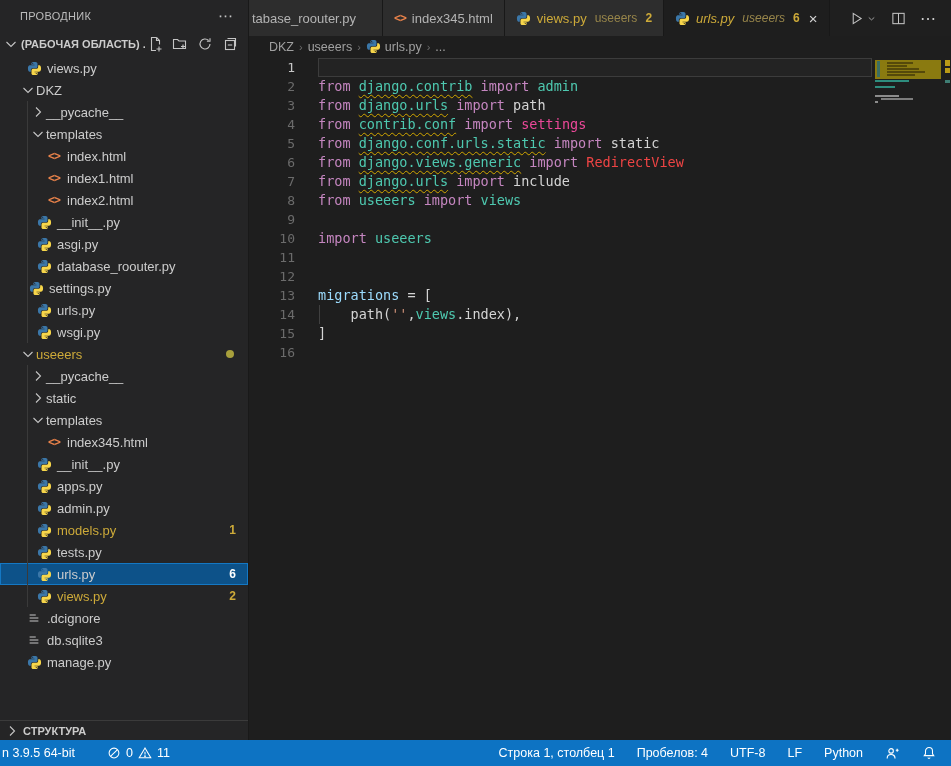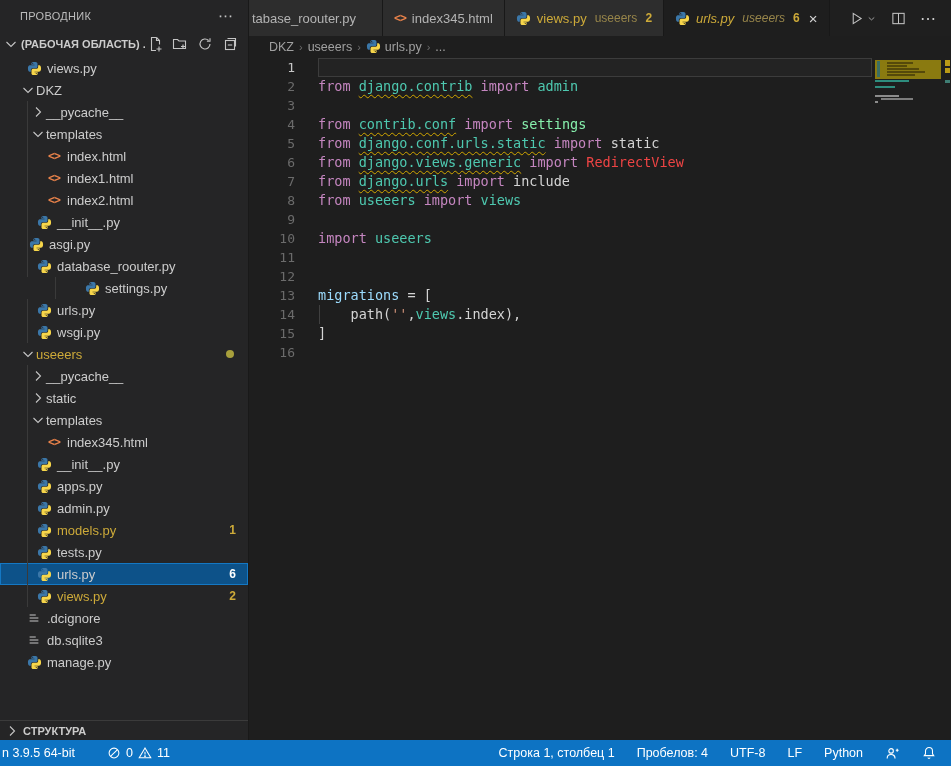--- a/index.html
+++ b/index.html
@@ -195,41 +195,41 @@
           <div class="row d1" style="padding-left: 36px;">
             <span class="icon ficon">
               <svg width="15" height="15" viewBox="0 0 32 32">
                 <path fill="#3b77a8" d="M15.9 2c-7 0-6.6 3-6.6 3v3.2h6.7v1H6.5S2 8.7 2 15.8c0 7.2 3.9 6.9 3.9 6.9h2.3v-3.3s-.1-3.9 3.9-3.9h6.6s3.7.1 3.7-3.6V5.6S23 2 15.9 2zm-3.7 2.1a1.2 1.2 0 1 1 0 2.4 1.2 1.2 0 0 1 0-2.4z"></path>
                 <path fill="#f7d64a" d="M16.1 30c7 0 6.6-3 6.6-3v-3.2H16v-1h9.5S30 23.3 30 16.2c0-7.2-3.9-6.9-3.9-6.9h-2.3v3.3s.1 3.9-3.9 3.9h-6.6s-3.7-.1-3.7 3.6v6.3S9 30 16.1 30zm3.7-2.1a1.2 1.2 0 1 1 0-2.4 1.2 1.2 0 0 1 0 2.4z"></path>
               </svg>
             </span>
             <span class="lbl">__init__.py</span>
             <span class="spacer"></span>
           </div>
+          <div class="row d1" style="padding-left: 36px;">
+            <span class="icon ficon">
+              <svg width="15" height="15" viewBox="0 0 32 32">
+                <path fill="#3b77a8" d="M15.9 2c-7 0-6.6 3-6.6 3v3.2h6.7v1H6.5S2 8.7 2 15.8c0 7.2 3.9 6.9 3.9 6.9h2.3v-3.3s-.1-3.9 3.9-3.9h6.6s3.7.1 3.7-3.6V5.6S23 2 15.9 2zm-3.7 2.1a1.2 1.2 0 1 1 0 2.4 1.2 1.2 0 0 1 0-2.4z"></path>
+                <path fill="#f7d64a" d="M16.1 30c7 0 6.6-3 6.6-3v-3.2H16v-1h9.5S30 23.3 30 16.2c0-7.2-3.9-6.9-3.9-6.9h-2.3v3.3s.1 3.9-3.9 3.9h-6.6s-3.7-.1-3.7 3.6v6.3S9 30 16.1 30zm3.7-2.1a1.2 1.2 0 1 1 0-2.4 1.2 1.2 0 0 1 0 2.4z"></path>
+              </svg>
+            </span>
+            <span class="lbl">asgi.py</span>
+            <span class="spacer"></span>
+          </div>
+          <div class="row d1" style="padding-left: 36px;">
+            <span class="icon ficon">
+              <svg width="15" height="15" viewBox="0 0 32 32">
+                <path fill="#3b77a8" d="M15.9 2c-7 0-6.6 3-6.6 3v3.2h6.7v1H6.5S2 8.7 2 15.8c0 7.2 3.9 6.9 3.9 6.9h2.3v-3.3s-.1-3.9 3.9-3.9h6.6s3.7.1 3.7-3.6V5.6S23 2 15.9 2zm-3.7 2.1a1.2 1.2 0 1 1 0 2.4 1.2 1.2 0 0 1 0-2.4z"></path>
+                <path fill="#f7d64a" d="M16.1 30c7 0 6.6-3 6.6-3v-3.2H16v-1h9.5S30 23.3 30 16.2c0-7.2-3.9-6.9-3.9-6.9h-2.3v3.3s.1 3.9-3.9 3.9h-6.6s-3.7-.1-3.7 3.6v6.3S9 30 16.1 30zm3.7-2.1a1.2 1.2 0 1 1 0-2.4 1.2 1.2 0 0 1 0 2.4z"></path>
+              </svg>
+            </span>
+            <span class="lbl">database_roouter.py</span>
+            <span class="spacer"></span>
+          </div>
           <div class="row d1" style="padding-left: 28px;">
-            <span class="icon ficon">
-              <svg width="15" height="15" viewBox="0 0 32 32">
-                <path fill="#3b77a8" d="M15.9 2c-7 0-6.6 3-6.6 3v3.2h6.7v1H6.5S2 8.7 2 15.8c0 7.2 3.9 6.9 3.9 6.9h2.3v-3.3s-.1-3.9 3.9-3.9h6.6s3.7.1 3.7-3.6V5.6S23 2 15.9 2zm-3.7 2.1a1.2 1.2 0 1 1 0 2.4 1.2 1.2 0 0 1 0-2.4z"></path>
-                <path fill="#f7d64a" d="M16.1 30c7 0 6.6-3 6.6-3v-3.2H16v-1h9.5S30 23.3 30 16.2c0-7.2-3.9-6.9-3.9-6.9h-2.3v3.3s.1 3.9-3.9 3.9h-6.6s-3.7-.1-3.7 3.6v6.3S9 30 16.1 30zm3.7-2.1a1.2 1.2 0 1 1 0-2.4 1.2 1.2 0 0 1 0 2.4z"></path>
-              </svg>
-            </span>
-            <span class="lbl">asgi.py</span>
-            <span class="spacer"></span>
-          </div>
-          <div class="row d1" style="padding-left: 36px;">
-            <span class="icon ficon">
-              <svg width="15" height="15" viewBox="0 0 32 32">
-                <path fill="#3b77a8" d="M15.9 2c-7 0-6.6 3-6.6 3v3.2h6.7v1H6.5S2 8.7 2 15.8c0 7.2 3.9 6.9 3.9 6.9h2.3v-3.3s-.1-3.9 3.9-3.9h6.6s3.7.1 3.7-3.6V5.6S23 2 15.9 2zm-3.7 2.1a1.2 1.2 0 1 1 0 2.4 1.2 1.2 0 0 1 0-2.4z"></path>
-                <path fill="#f7d64a" d="M16.1 30c7 0 6.6-3 6.6-3v-3.2H16v-1h9.5S30 23.3 30 16.2c0-7.2-3.9-6.9-3.9-6.9h-2.3v3.3s.1 3.9-3.9 3.9h-6.6s-3.7-.1-3.7 3.6v6.3S9 30 16.1 30zm3.7-2.1a1.2 1.2 0 1 1 0-2.4 1.2 1.2 0 0 1 0 2.4z"></path>
-              </svg>
-            </span>
-            <span class="lbl">database_roouter.py</span>
-            <span class="spacer"></span>
-          </div>
-          <div class="row d1" style="padding-left: 56px; margin-left: 28px;">
             <span class="icon ficon">
               <svg width="15" height="15" viewBox="0 0 32 32">
                 <path fill="#3b77a8" d="M15.9 2c-7 0-6.6 3-6.6 3v3.2h6.7v1H6.5S2 8.7 2 15.8c0 7.2 3.9 6.9 3.9 6.9h2.3v-3.3s-.1-3.9 3.9-3.9h6.6s3.7.1 3.7-3.6V5.6S23 2 15.9 2zm-3.7 2.1a1.2 1.2 0 1 1 0 2.4 1.2 1.2 0 0 1 0-2.4z"></path>
                 <path fill="#f7d64a" d="M16.1 30c7 0 6.6-3 6.6-3v-3.2H16v-1h9.5S30 23.3 30 16.2c0-7.2-3.9-6.9-3.9-6.9h-2.3v3.3s.1 3.9-3.9 3.9h-6.6s-3.7-.1-3.7 3.6v6.3S9 30 16.1 30zm3.7-2.1a1.2 1.2 0 1 1 0-2.4 1.2 1.2 0 0 1 0 2.4z"></path>
               </svg>
             </span>
             <span class="lbl">settings.py</span>
             <span class="spacer"></span>
           </div>
           <div class="row d1" style="padding-left: 36px;">
@@ -496,24 +496,25 @@
             <div class="line cur">
               <span class="num">1</span>
               <span class="txt cursor"></span>
             </div>
             <div class="line">
               <span class="num">2</span>
               <span class="txt"><span style="color: rgb(197, 134, 192);">from </span><span class="sq" style="color: rgb(78, 201, 176);">django.contrib</span><span style="color: rgb(212, 212, 212);"> </span><span style="color: rgb(197, 134, 192);">import</span><span style="color: rgb(78, 201, 176);"> admin</span></span>
             </div>
             <div class="line">
               <span class="num">3</span>
+              <span class="txt"><span style="color: rgb(197, 134, 192);">from </span><span class="sq" style="color: rgb(78, 201, 176);">django.urls</span><span style="color: rgb(212, 212, 212);"> </span><span style="color: rgb(197, 134, 192);">import</span><span style="color: rgb(212, 212, 212);"> path</span></span>
             </div>
             <div class="line">
               <span class="num">4</span>
-              <span class="txt"><span style="color: rgb(197, 134, 192);">from </span><span class="sq" style="color: rgb(78, 201, 176);">contrib.conf</span><span style="color: rgb(212, 212, 212);"> </span><span style="color: rgb(197, 134, 192);">import</span><span style="color: #86efac;"> settings</span></span>
+              <span class="txt"><span style="color: rgb(197, 134, 192);">from </span><span class="sq" style="color: rgb(78, 201, 176);">contrib.conf</span><span style="color: rgb(212, 212, 212);"> </span><span style="color: rgb(197, 134, 192);">import</span><span style="color: #ec4899;"> settings</span></span>
             </div>
             <div class="line">
               <span class="num">5</span>
               <span class="txt"><span style="color: rgb(197, 134, 192);">from </span><span class="sq" style="color: rgb(78, 201, 176);">django.conf.urls.static</span><span style="color: rgb(212, 212, 212);"> </span><span style="color: rgb(197, 134, 192);">import</span><span style="color: rgb(212, 212, 212);"> static</span></span>
             </div>
             <div class="line">
               <span class="num">6</span>
               <span class="txt"><span style="color: rgb(197, 134, 192);">from </span><span class="sq" style="color: rgb(78, 201, 176);">django.views.generic</span><span style="color: rgb(212, 212, 212);"> </span><span style="color: rgb(197, 134, 192);">import</span><span style="color: #ef4444;"> RedirectView</span></span>
             </div>
             <div class="line">

